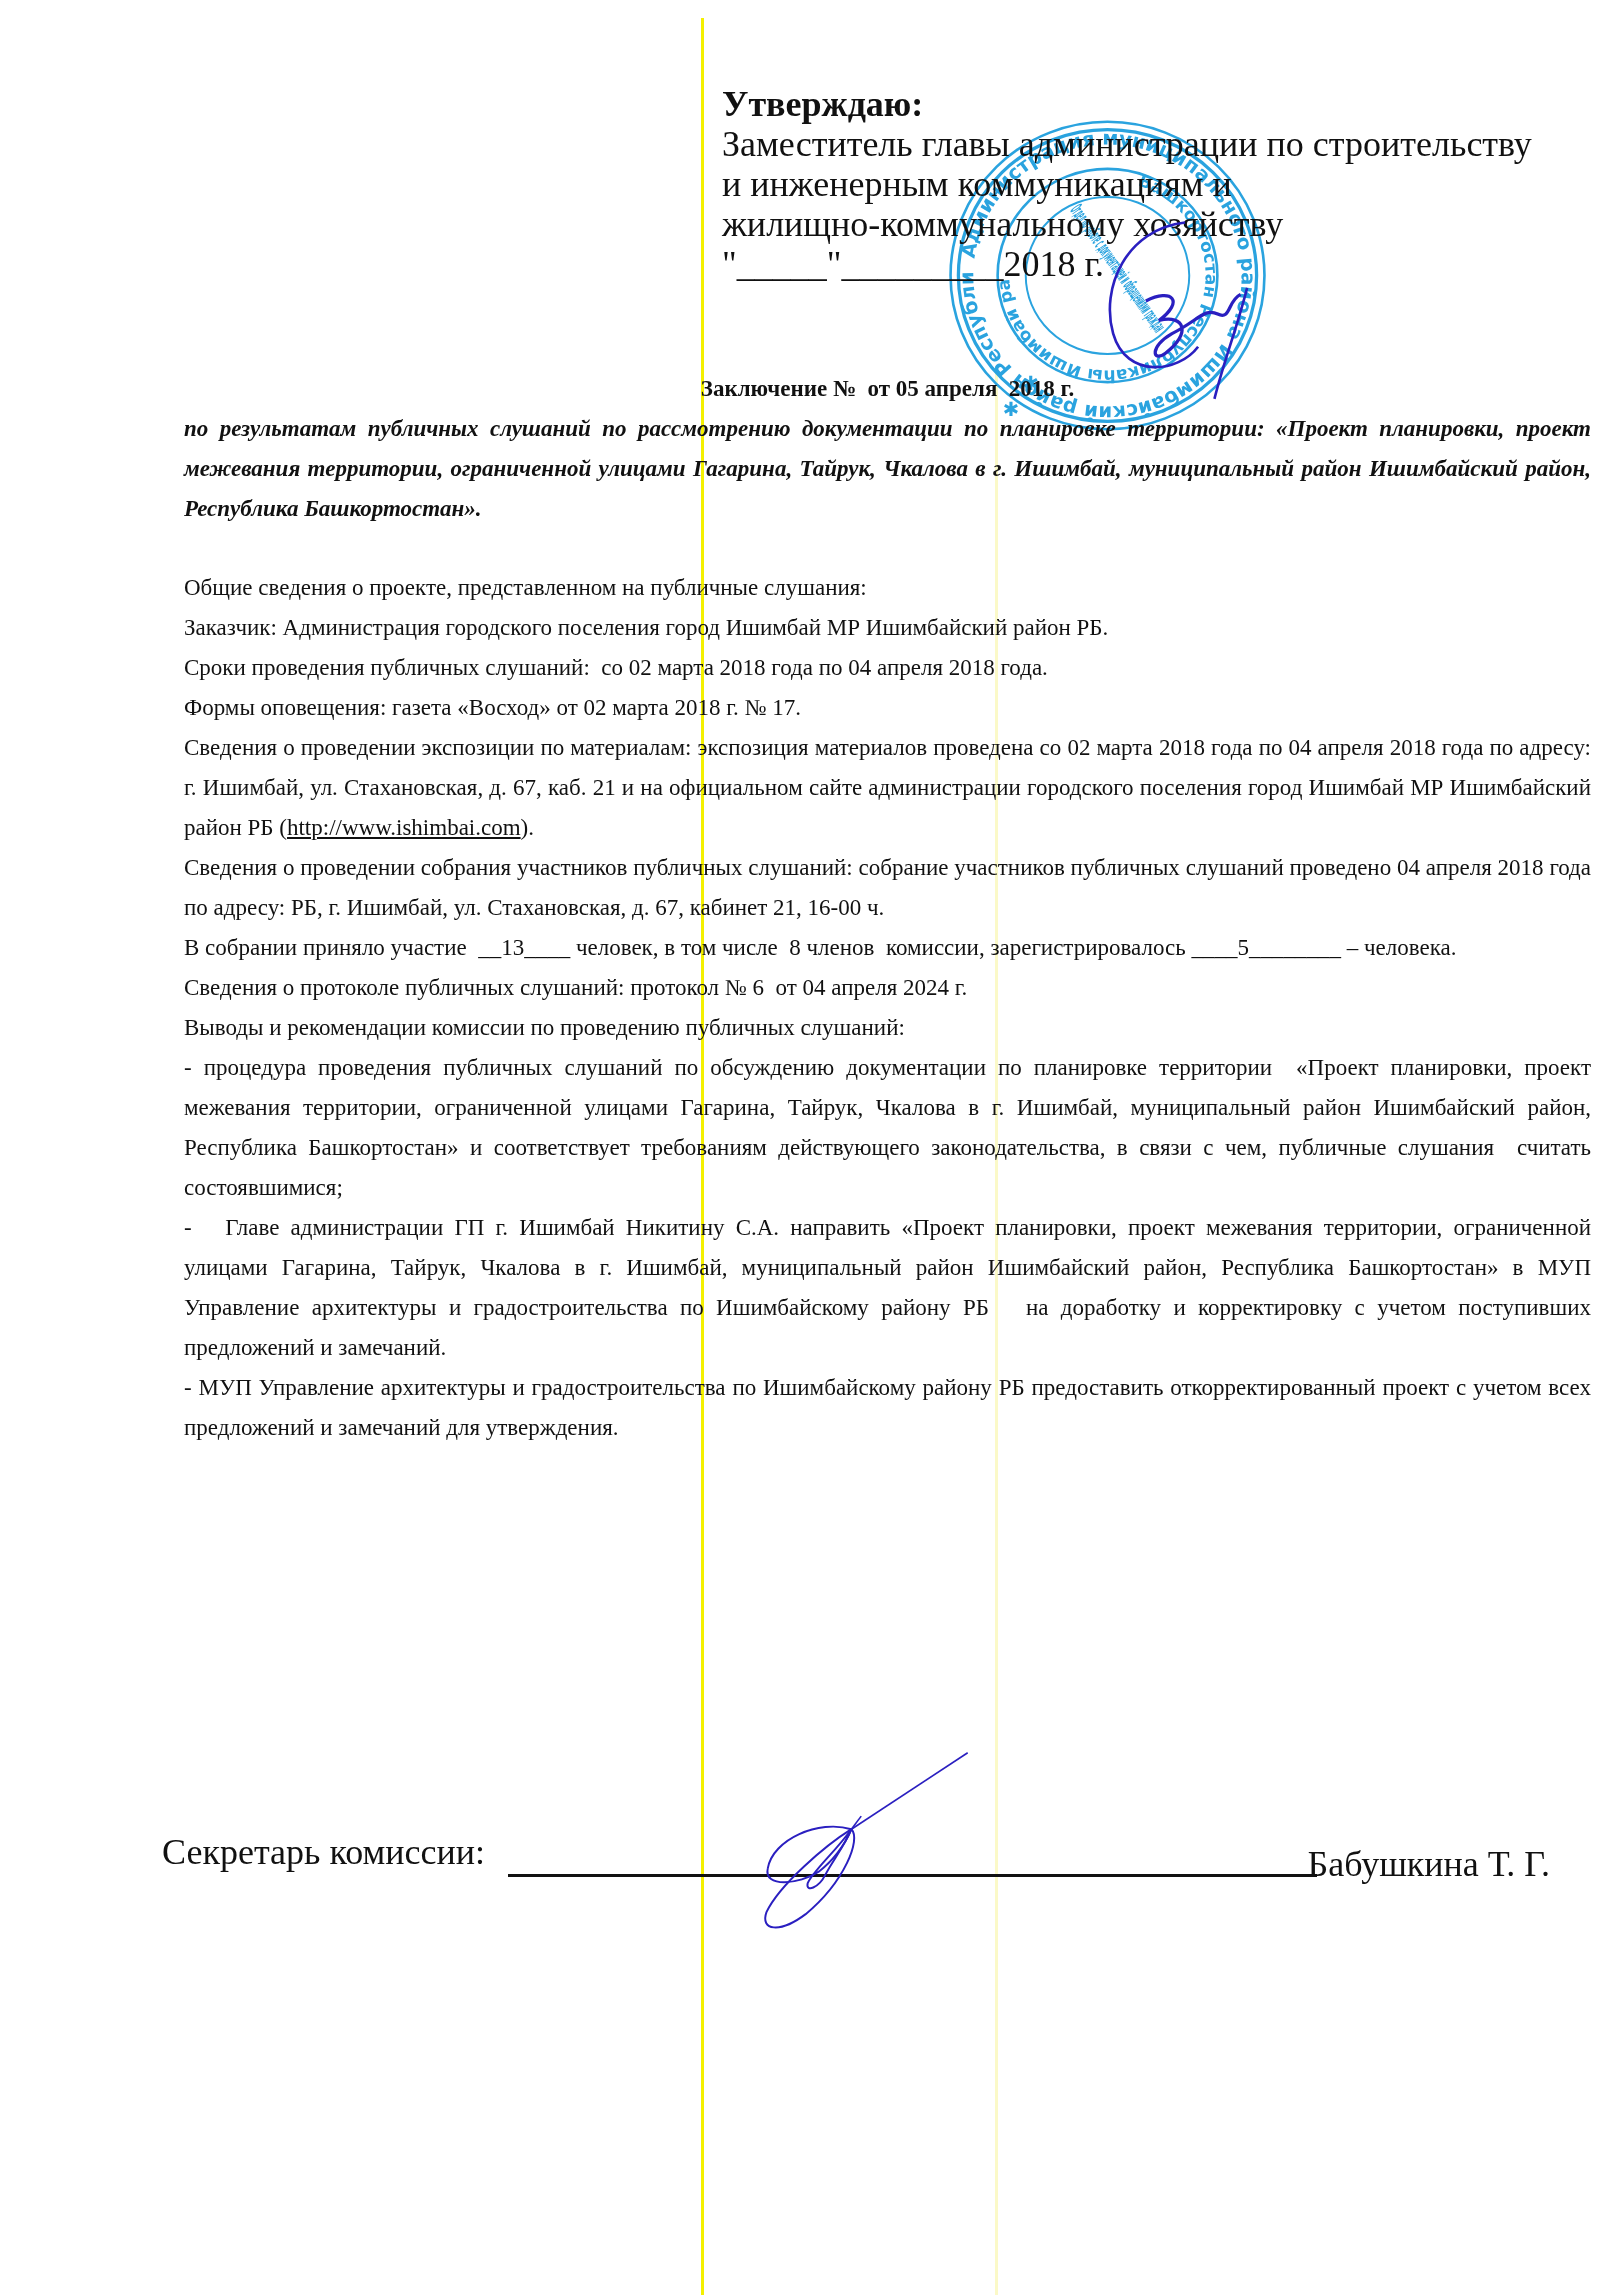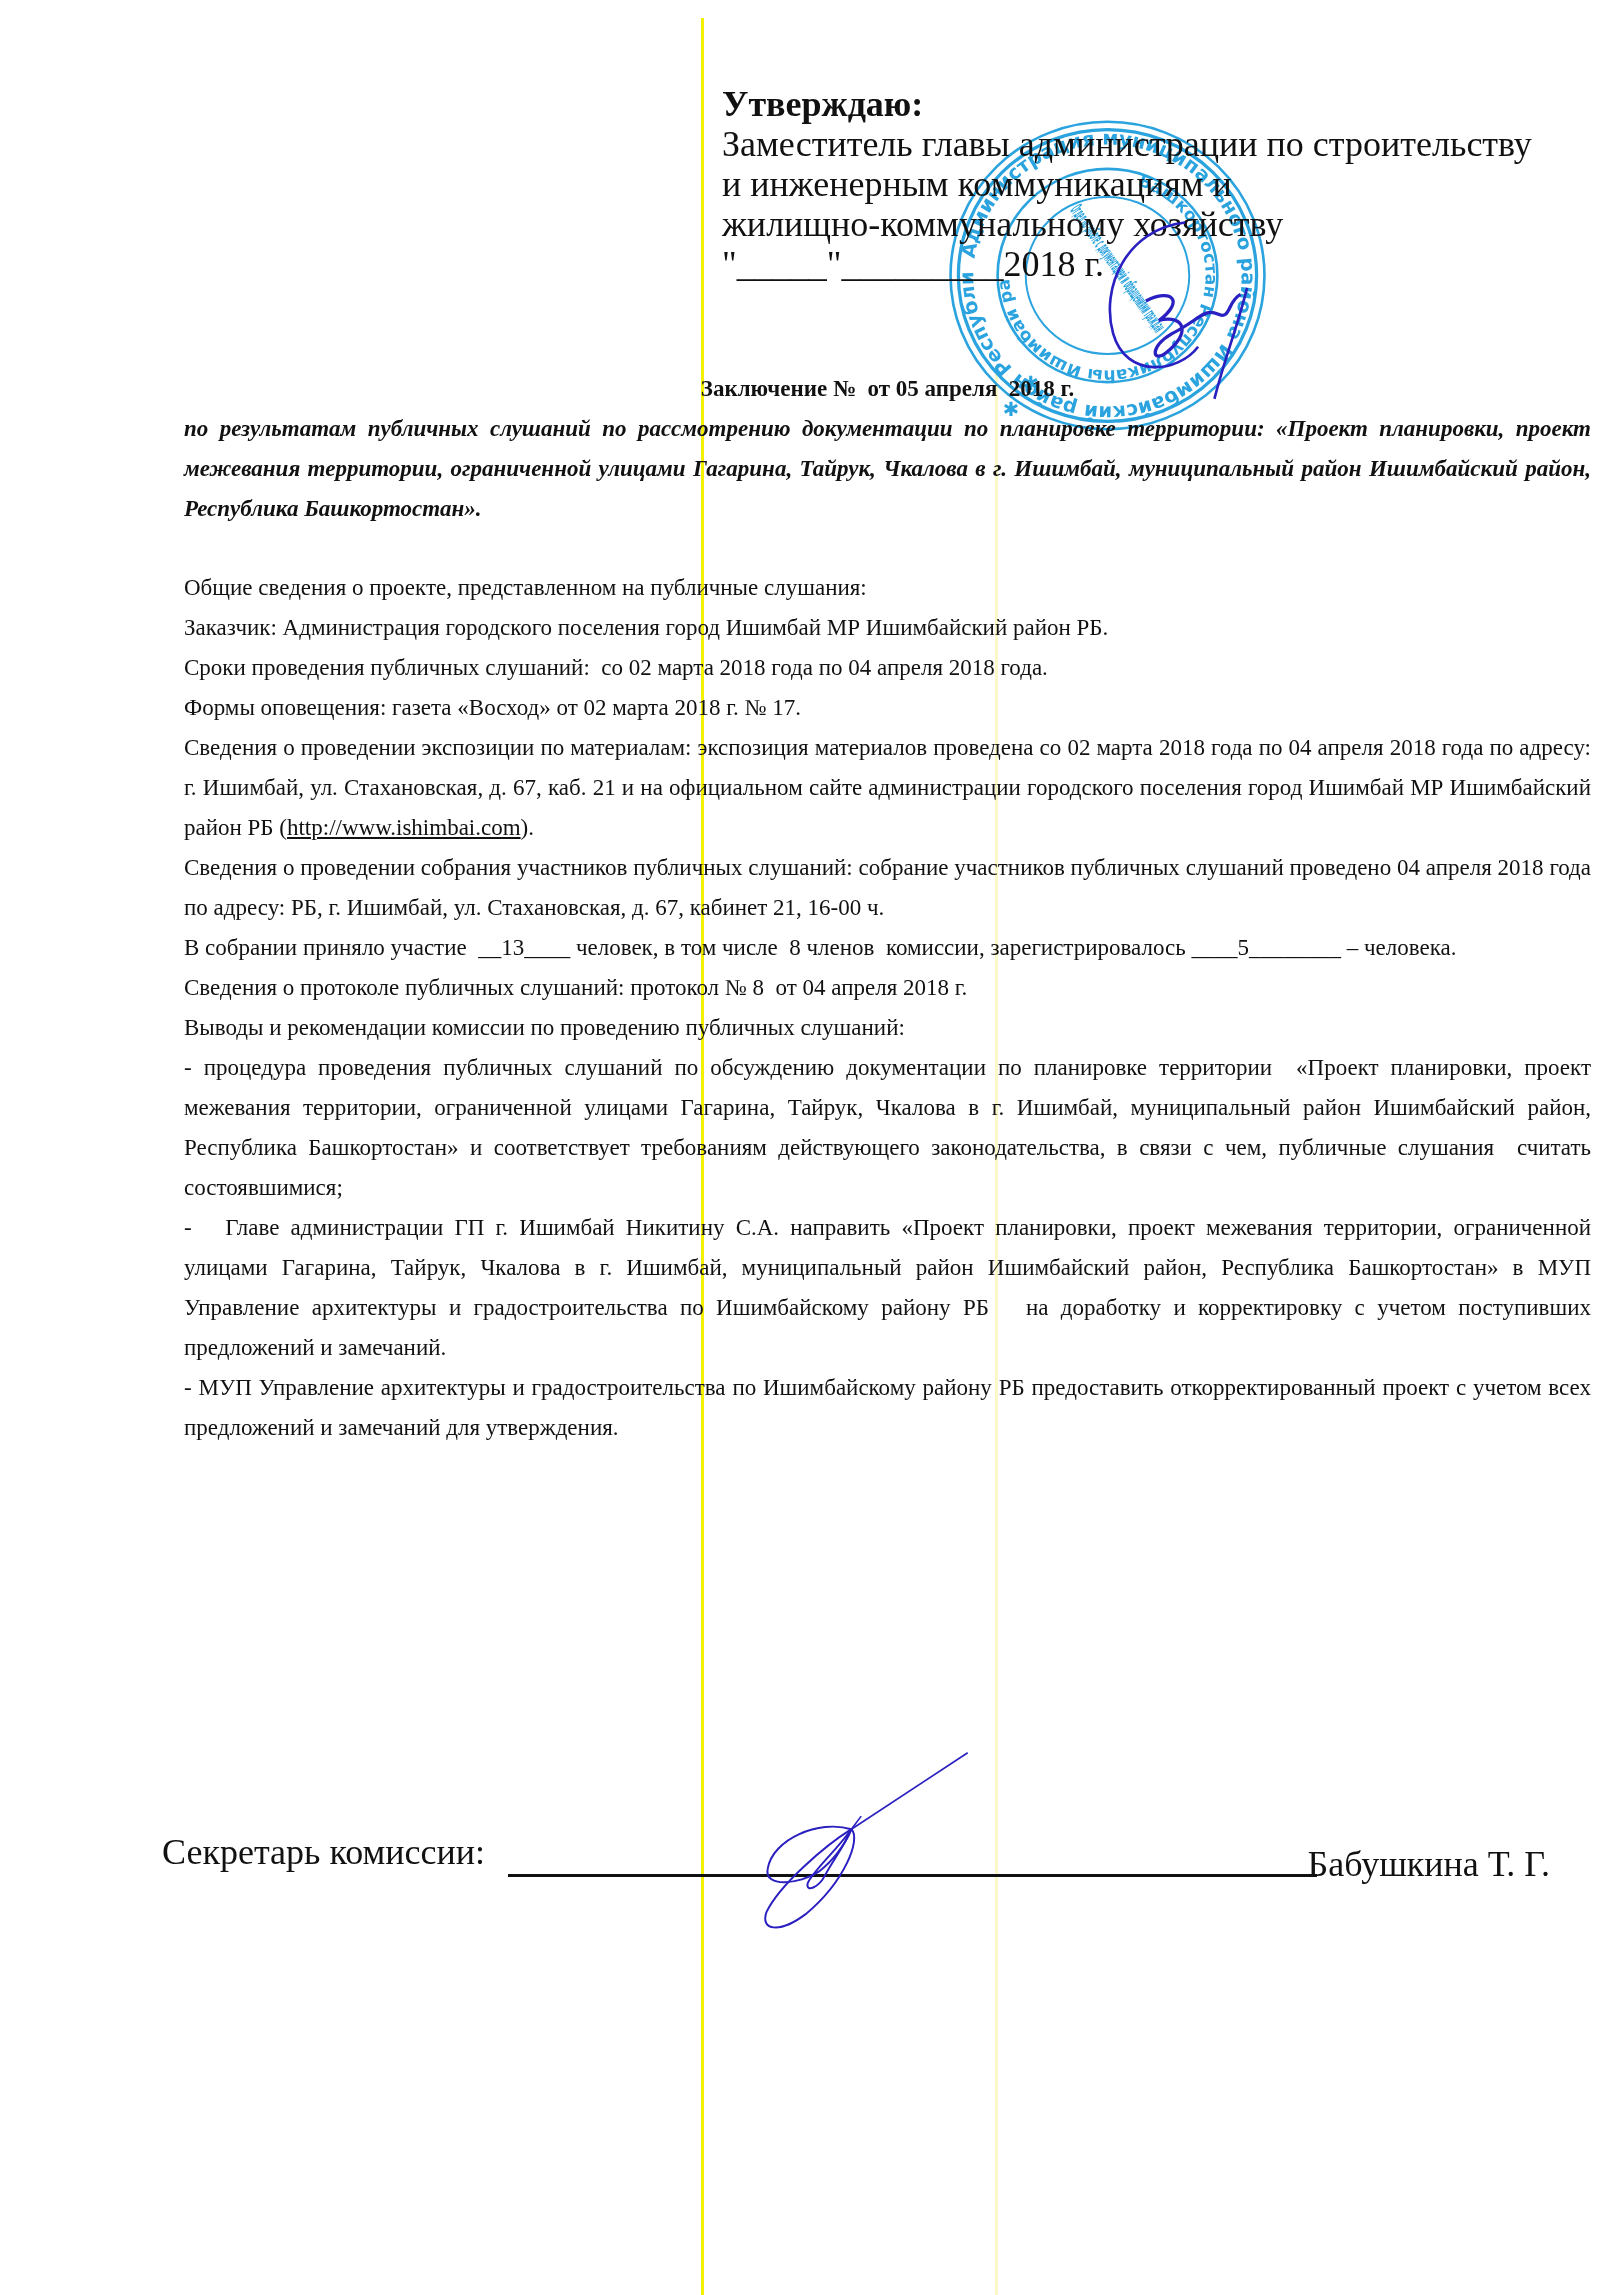--- a/index.html
+++ b/index.html
@@ -89,21 +89,21 @@
     <div class="p"><span class="b">Сроки проведения публичных слушаний:</span><span class="pre">  со 02 марта 2018 года по 04 апреля 2018 года.</span></div>
 
     <div class="p"><span class="b">Формы оповещения:</span><span> газета «Восход» от 02 марта 2018 г. № 17.</span></div>
 
     <div class="p last-left"><span class="b">Сведения о проведении экспозиции по материалам</span><span>: экспозиция материалов проведена со 02 марта 2018 года по 04 апреля 2018  года по адресу: г. Ишимбай, ул. Стахановская, д. 67, каб. 21 и на официальном сайте администрации городского поселения город Ишимбай МР Ишимбайский район РБ (</span><span class="link">http://www.ishimbai.com</span><span>).</span></div>
 
     <div class="p last-left"><span class="b">Сведения о проведении собрания участников публичных слушаний:</span><span> собрание участников публичных слушаний проведено 04 апреля 2018  года по адресу: РБ, г. Ишимбай, ул. Стахановская, д. 67, кабинет 21, 16-00 ч.</span></div>
 
     <div class="p last-left pre"><span>В собрании приняло участие  </span><span>__13____</span><span> человек, в том числе  8 членов  комиссии, зарегистрировалось </span><span>____5________</span><span> – человека.</span></div>
 
-    <div class="p"><span class="b">Сведения о протоколе  публичных слушаний:</span><span class="pre"> протокол № 8  от 04 апреля 2018 г.</span></div>
+    <div class="p"><span class="b">Сведения о протоколе  публичных слушаний:</span><span class="pre"> протокол № 6  от 04 апреля 2024 г.</span></div>
 
     <div class="b">Выводы и рекомендации комиссии по проведению публичных слушаний:</div>
     <div class="p last-left pre">- процедура проведения публичных слушаний по обсуждению документации по планировке территории  «Проект планировки, проект межевания территории, ограниченной улицами Гагарина, Тайрук, Чкалова в г. Ишимбай, муниципальный район Ишимбайский район, Республика Башкортостан» и соответствует требованиям действующего законодательства, в связи с чем, публичные слушания  считать состоявшимися;</div>
     <div class="p last-left pre">-   Главе администрации ГП г. Ишимбай Никитину С.А. направить «Проект планировки, проект межевания территории, ограниченной улицами Гагарина, Тайрук, Чкалова в г. Ишимбай, муниципальный район Ишимбайский район, Республика Башкортостан» в МУП Управление архитектуры и градостроительства по Ишимбайскому району РБ   на доработку и корректировку с учетом поступивших предложений и замечаний.</div>
     <div class="p last-left">- МУП Управление архитектуры и градостроительства по Ишимбайскому району РБ предоставить откорректированный проект с учетом всех предложений и замечаний для утверждения.</div>
   </div>
 
   <div class="secretary">
     <span class="label">Секретарь комиссии:</span>
     <div class="sigline"></div>

